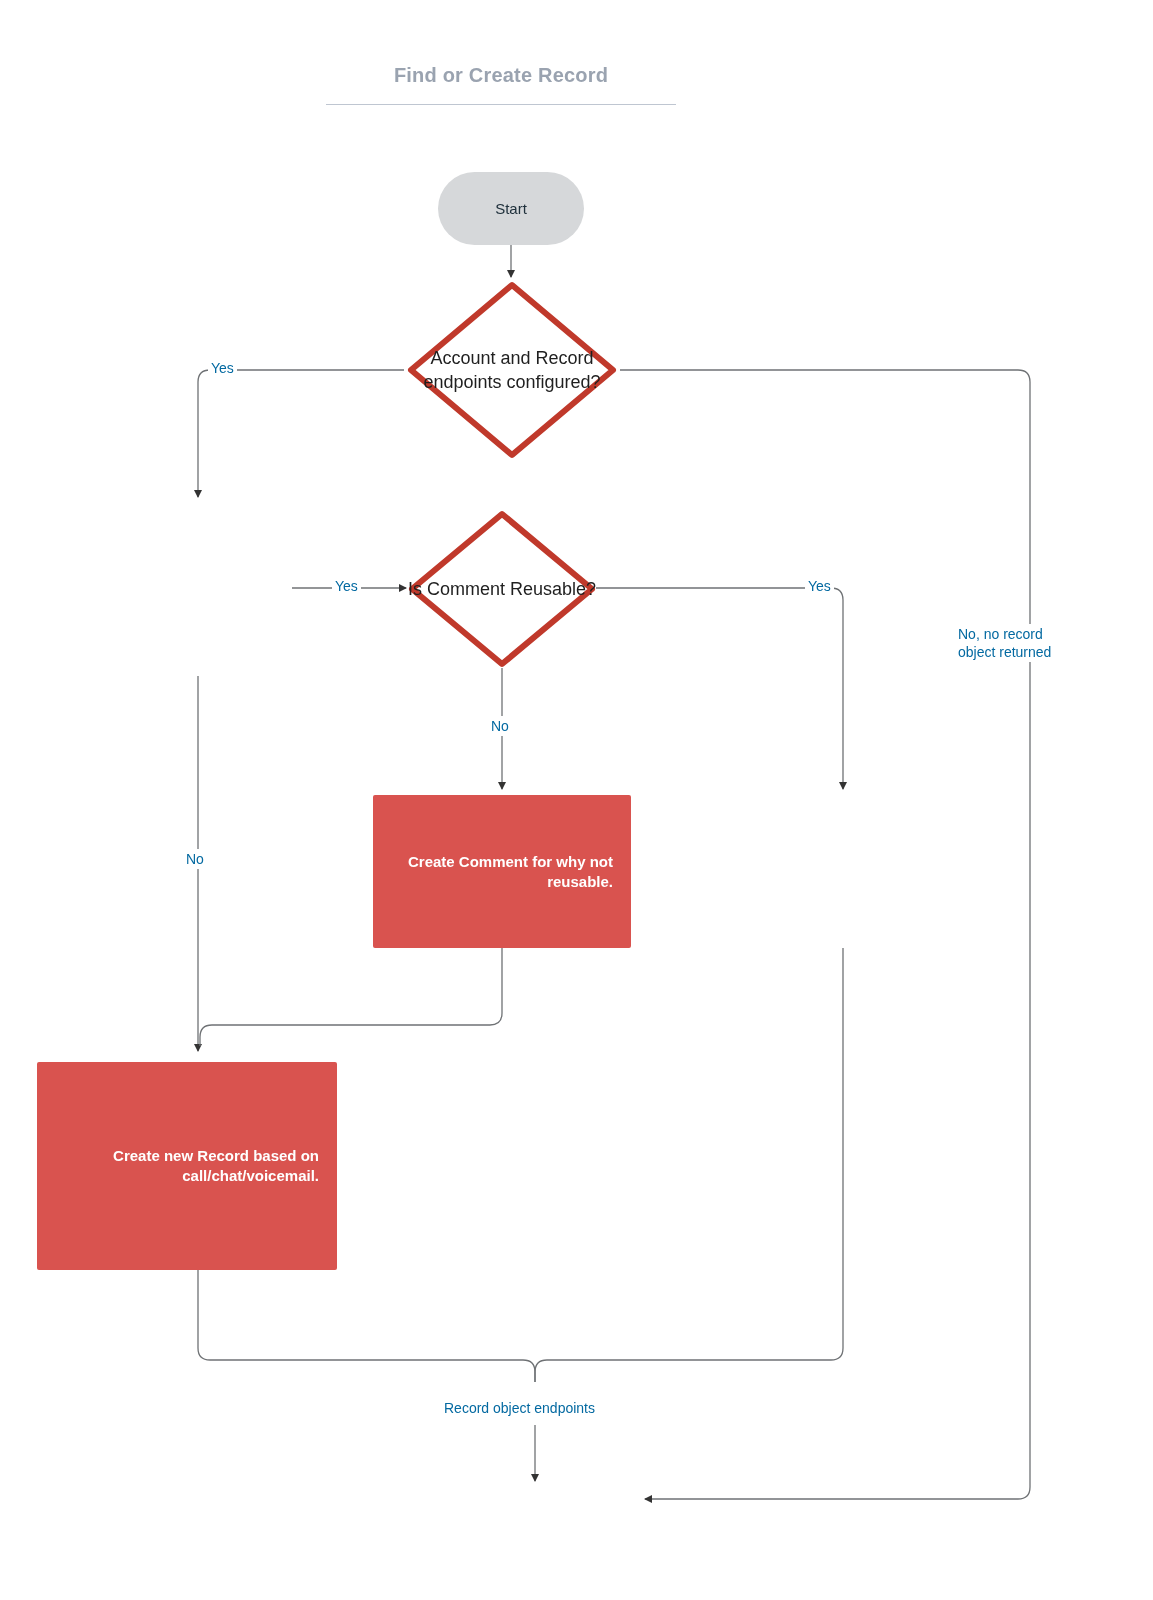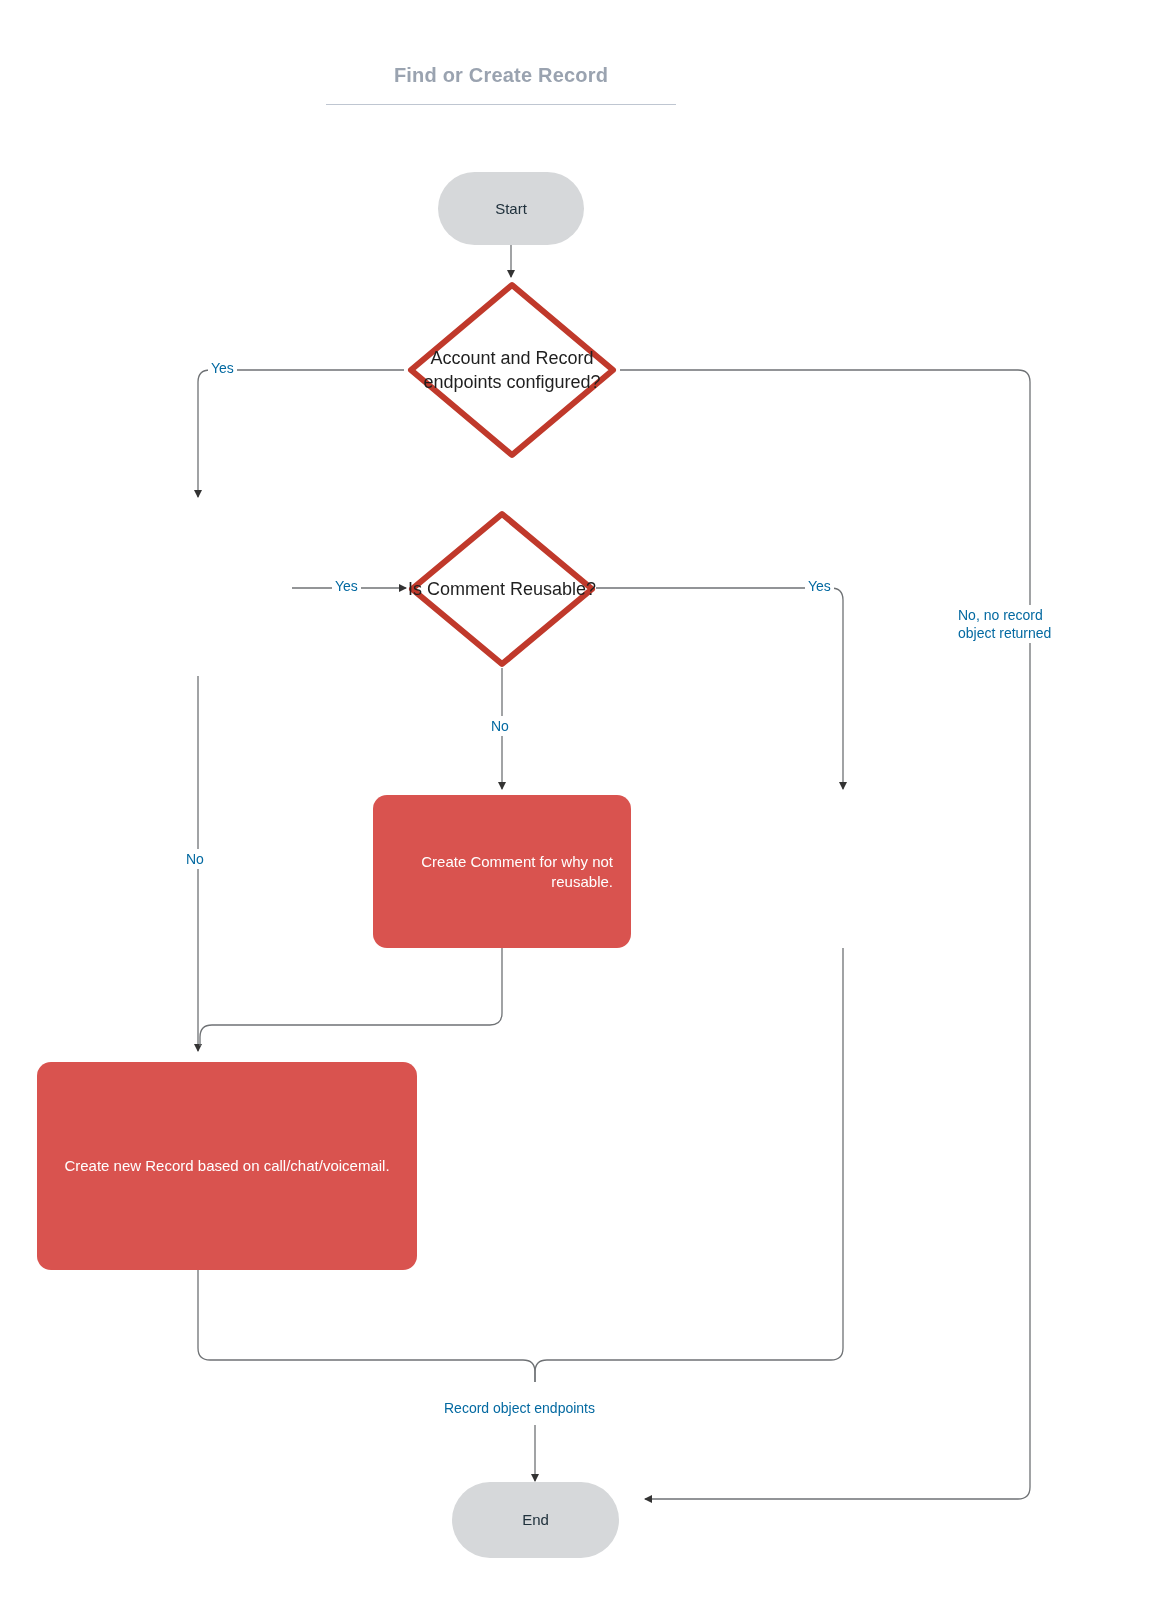--- a/index.html
+++ b/index.html
@@ -34,24 +34,25 @@
     line-height: 1.32;
   }
   .terminator {
     background: #d6d8da;
     border-radius: 80px;
     color: #20313c;
     font-size: 15px;
   }
   .process {
     background: #d9534f;
-    border-radius: 14px;
+    border-radius: 2px;
     color: #ffffff;
     font-size: 15px;
     padding: 0 18px;
+    font-weight: bold;
   }
   .decision-wrap {
     position: absolute;
   }
   .decision-wrap svg {
     position: absolute;
     left: 0;
     top: 0;
     overflow: visible;
   }
@@ -158,31 +159,28 @@
       <path d="M96,6 L186,81 L96,156 L6,81 Z" fill="#ffffff" stroke="#c0392b" stroke-width="6" stroke-linejoin="round"></path>
     </svg>
     <div class="decision-label">Is Comment Reusable?</div>
   </div>
 
   <div class="node process" style="left:373px; top:795px; width:258px; height:153px;">
     <span>Create Comment for why not reusable.</span>
   </div>
 
 
-  <div class="node process" style="left:37px; top:1062px; width:380px; height:208px;">
+  <div class="node process" style="left:37px; top:1062px; width:300px; height:208px;">
     <span>Create new Record based on call/chat/voicemail.</span>
   </div>
 
-  <div class="node terminator" style="left:452px; top:1482px; width:167px; height:76px;">
-    <span>End</span>
-  </div>
 
   <div class="edge-label" style="left:208px; top:358px;">Yes</div>
 
-  <div class="edge-label" style="left:955px; top:605px; width:150px;">No, no record
+  <div class="edge-label" style="left:955px; top:624px; width:150px;">No, no record
 object returned</div>
 
   <div class="edge-label" style="left:332px; top:576px;">Yes</div>
 
   <div class="edge-label" style="left:183px; top:849px;">No</div>
 
   <div class="edge-label" style="left:805px; top:576px;">Yes</div>
 
   <div class="edge-label" style="left:488px; top:716px;">No</div>
 

